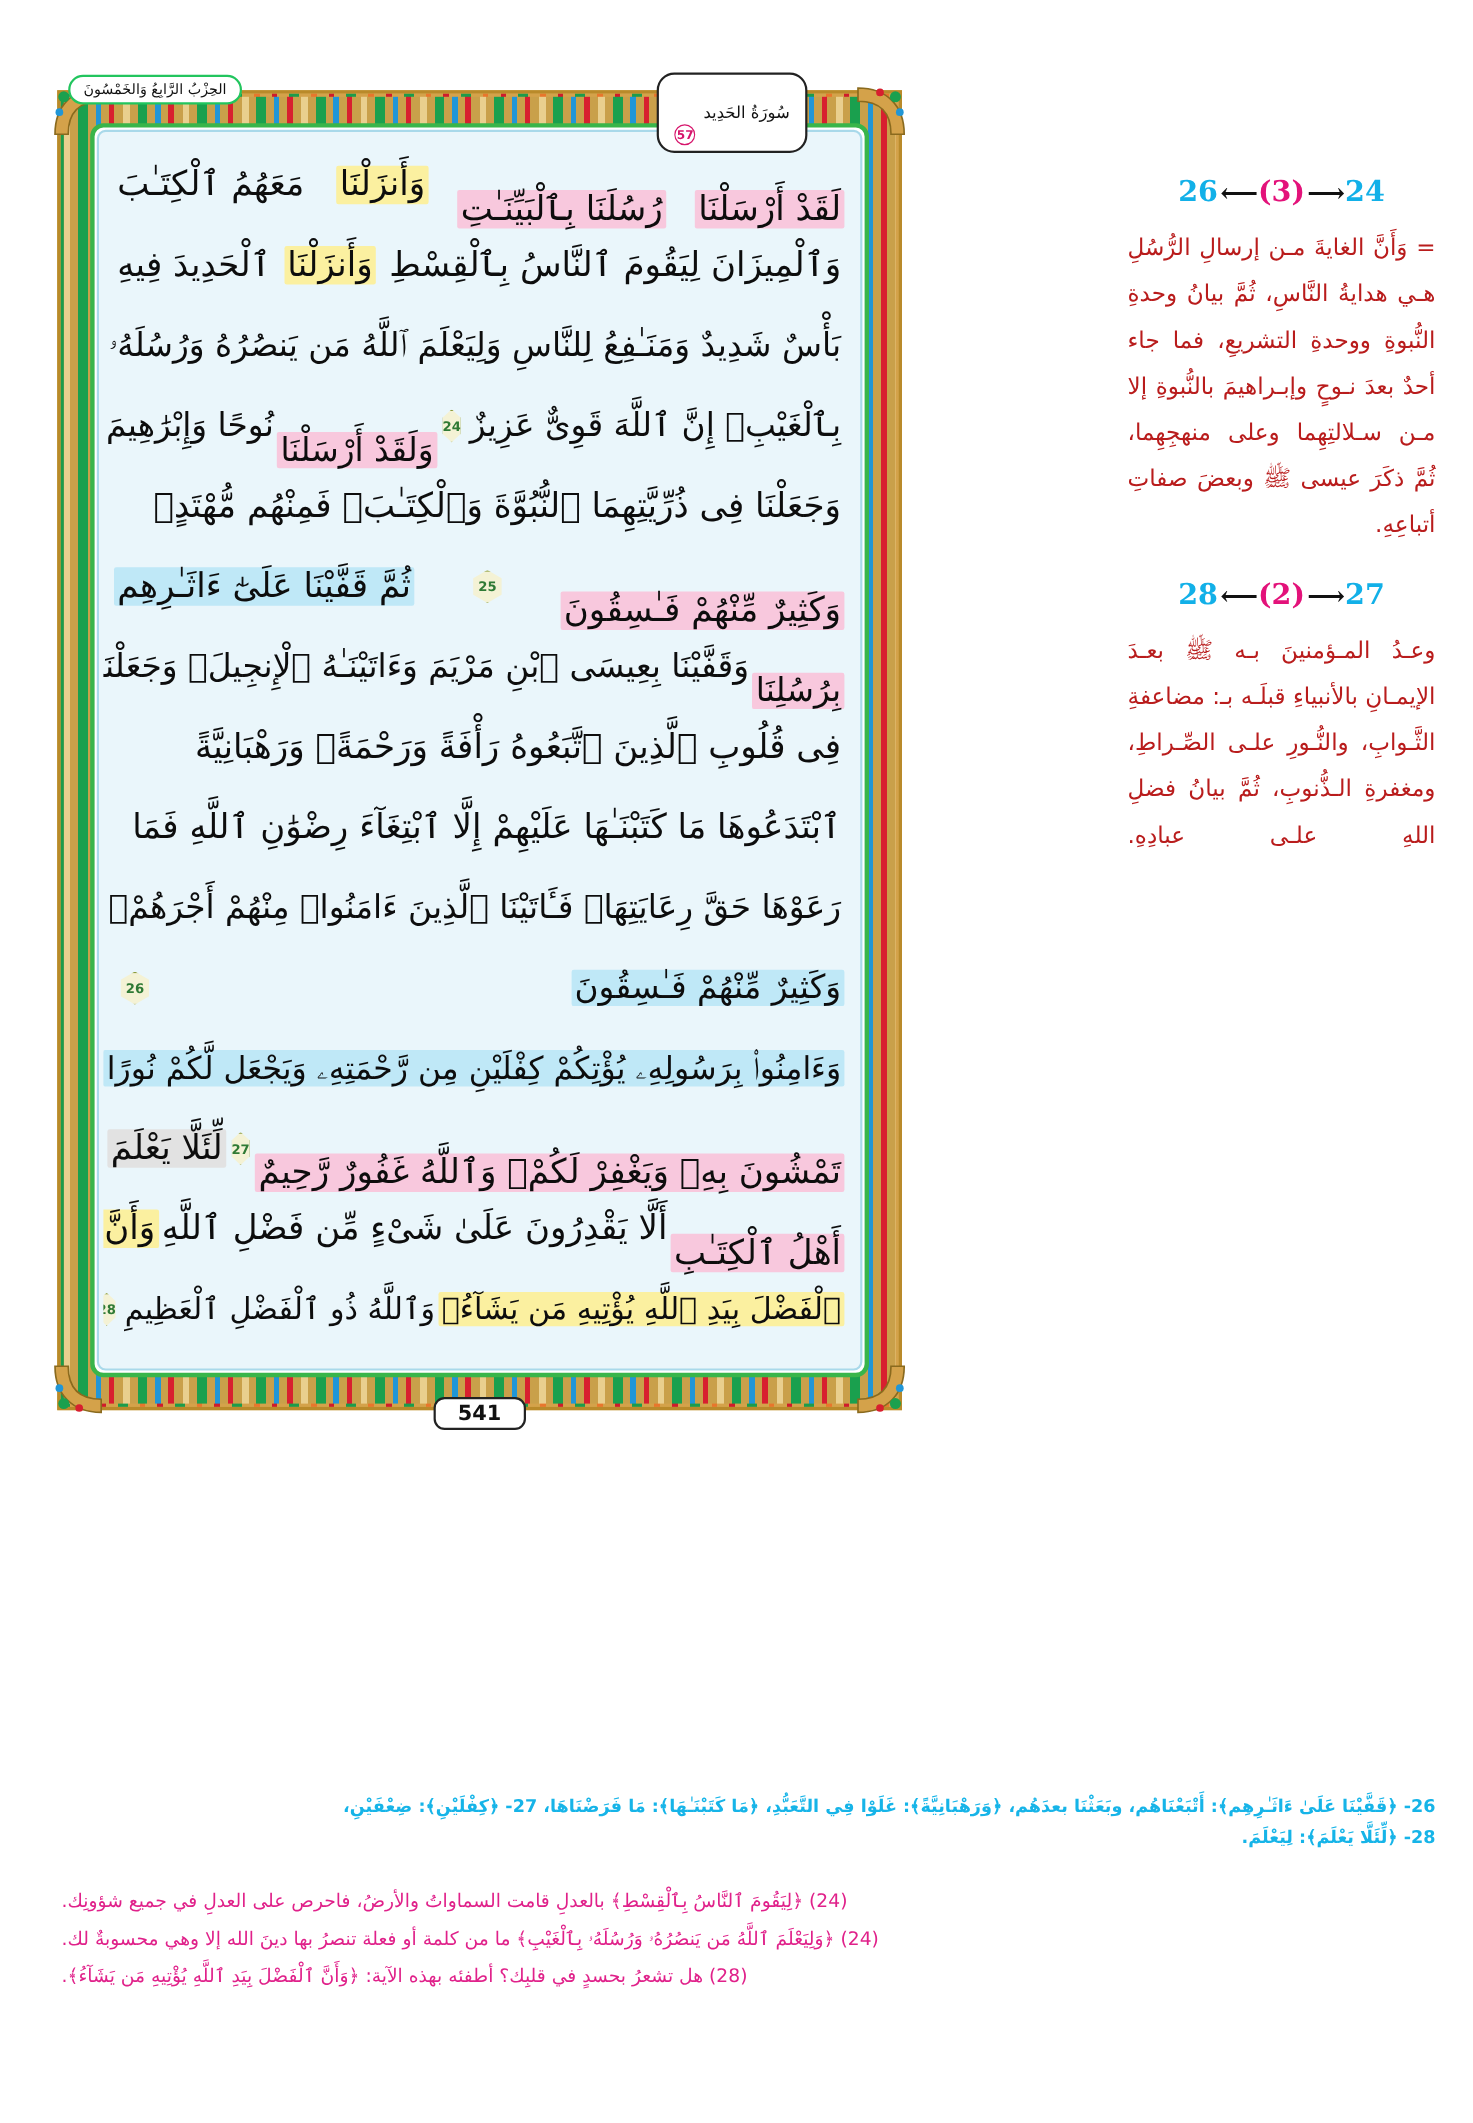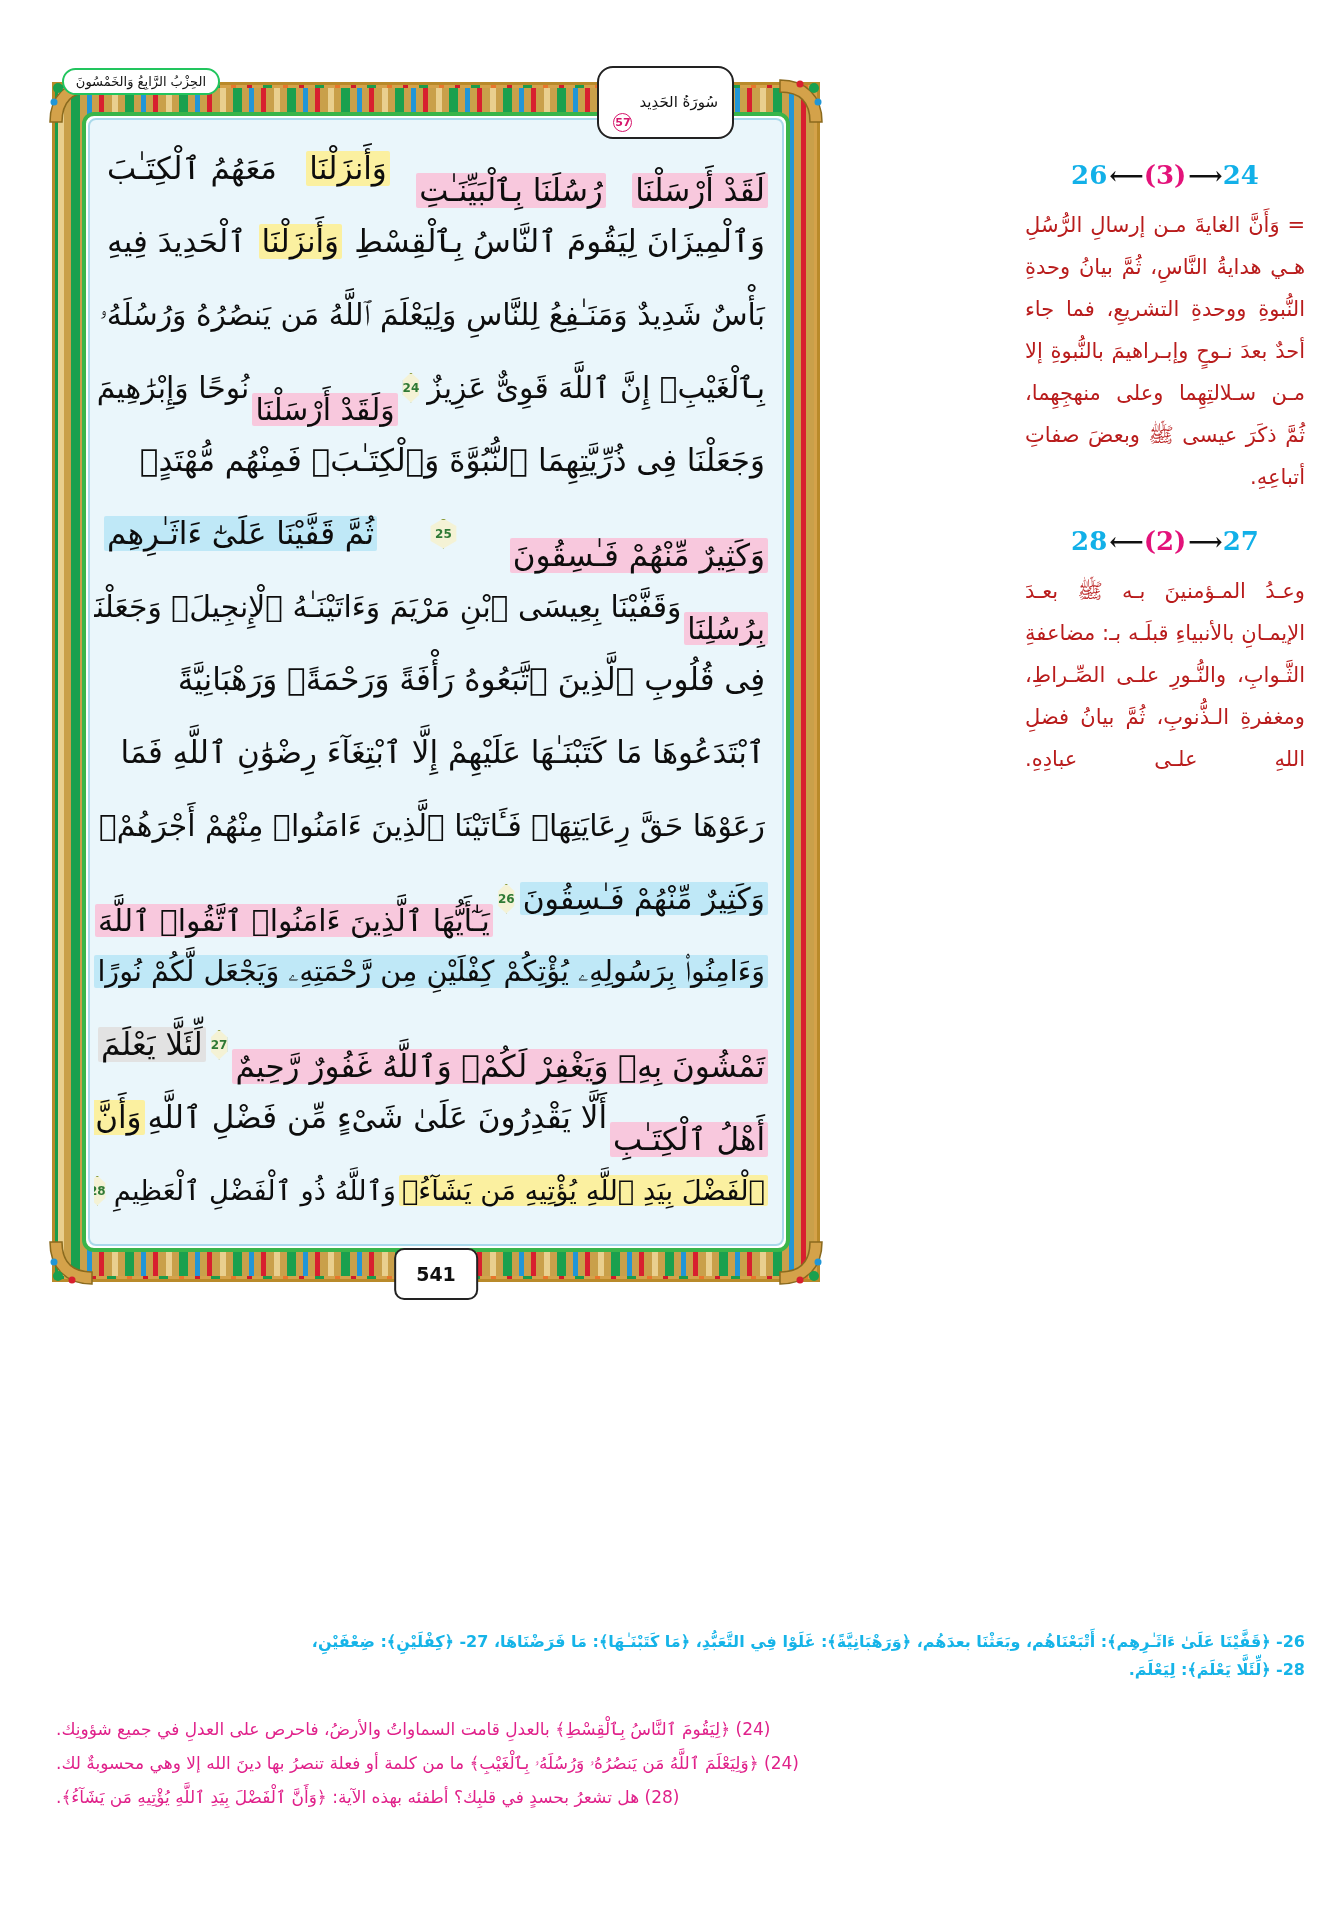--- a/index.html
+++ b/index.html
@@ -122,21 +122,21 @@
   }
 
   
   .page-num {
     position: absolute;
     left: 50%; transform: translateX(-50%);
     bottom: -18px;
     background: #ffffff;
     border: 2px solid #222;
     border-radius: 10px;
-    padding: 13px 20px;
+    padding: 2px 20px;
     font-size: 19px; font-weight: bold; color: #111;
     z-index: 12;
   }
 
   
   .commentary {
     position: absolute;
     right: 34px; top: 160px;
     width: 280px;
     direction: rtl;
@@ -277,21 +277,20 @@
         </div>
         <div class="qline" style="height: 73px; font-size: 31px;">
           <span class="seg hl-none">ٱبْتَدَعُوهَا مَا كَتَبْنَـٰهَا عَلَيْهِمْ إِلَّا ٱبْتِغَآءَ رِضْوَٰنِ ٱللَّهِ فَمَا</span>
         </div>
         <div class="qline" style="height: 73px; font-size: 29.8px;">
           <span class="seg hl-none">رَعَوْهَا حَقَّ رِعَايَتِهَاۖ فَـَٔاتَيْنَا ٱلَّذِينَ ءَامَنُوا۟ مِنْهُمْ أَجْرَهُمْۖ</span>
         </div>
         <div class="qline" style="height: 73px; font-size: 29.8px;">
           <span class="seg hl-blue">وَكَثِيرٌ مِّنْهُمْ فَـٰسِقُونَ</span>
           <span class="ayah-mark">26</span>
-          <span class="seg hl-pink">يَـٰٓأَيُّهَا ٱلَّذِينَ ءَامَنُوا۟ ٱتَّقُوا۟ ٱللَّهَ</span>
         </div>
         <div class="qline" style="height: 73px; font-size: 28.6px;">
           <span class="seg hl-blue">وَءَامِنُوا۟ بِرَسُولِهِۦ يُؤْتِكُمْ كِفْلَيْنِ مِن رَّحْمَتِهِۦ وَيَجْعَل لَّكُمْ نُورًا</span>
         </div>
         <div class="qline" style="height: 73px; font-size: 31px;">
           <span class="seg hl-pink">تَمْشُونَ بِهِۦ وَيَغْفِرْ لَكُمْۚ وَٱللَّهُ غَفُورٌ رَّحِيمٌ</span>
           <span class="ayah-mark">27</span>
           <span class="seg hl-grey">لِّئَلَّا يَعْلَمَ</span>
         </div>
         <div class="qline" style="height: 73px; font-size: 31px;">

